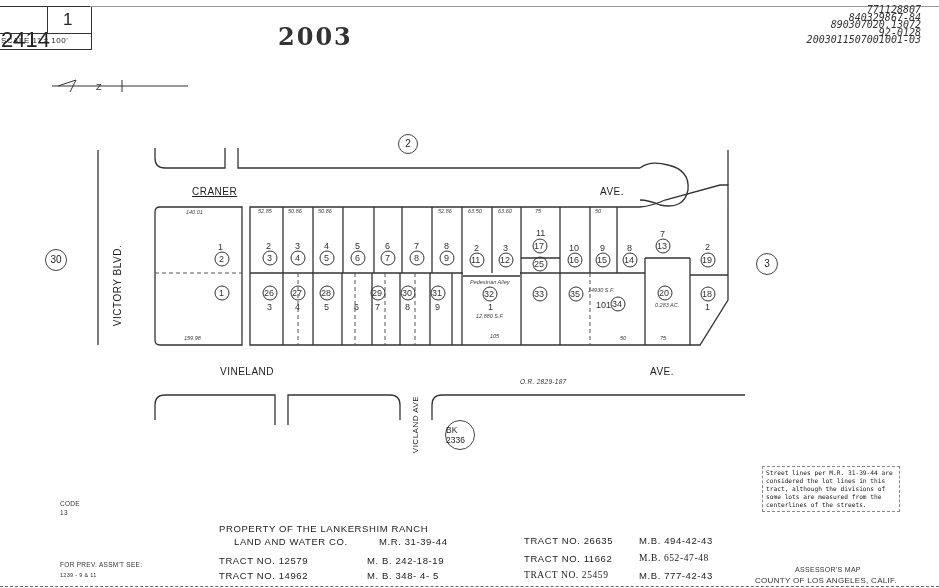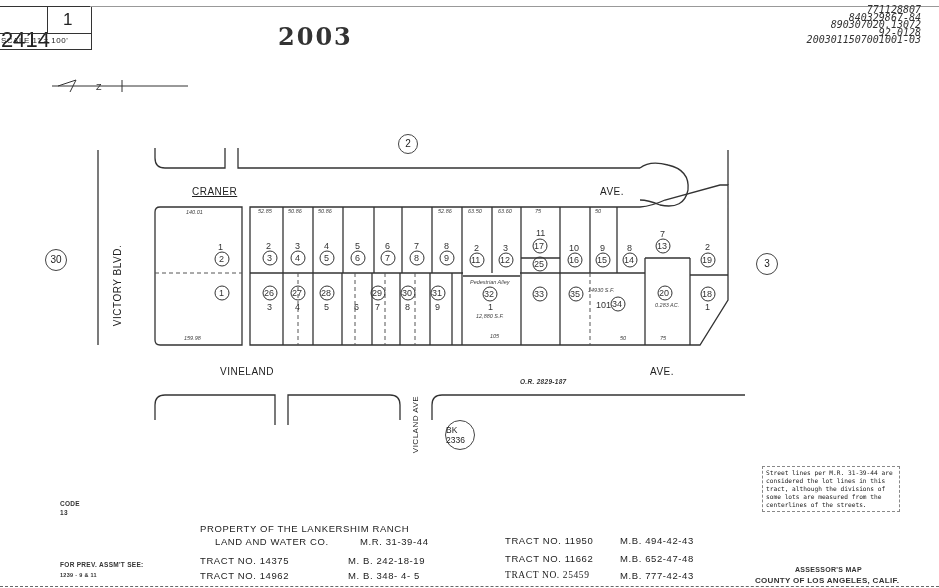--- a/index.html
+++ b/index.html
@@ -3,22 +3,22 @@
 <meta charset="utf-8">
 <style>
   html, body { margin:0; padding:0; background:#fff; }
   body { width:939px; height:588px; position:relative; overflow:hidden; font-family:"Liberation Sans", sans-serif; color:#222; }
   .abs { position:absolute; }
   .hdrbox { position:absolute; border:1px solid #333; font-family:"Liberation Sans", sans-serif; }
   .title-year { position:absolute; left:278px; top:22px; font-family:"DejaVu Serif", serif; font-weight:bold; font-size:24px; letter-spacing:2px; color:#333; }
   .ref { position:absolute; right:18px; top:6px; font-family:"DejaVu Sans Mono", monospace; font-size:10px; line-height:7.5px; text-align:right; color:#333; font-style:italic; }
   .street { position:absolute; font-size:10px; letter-spacing:0.5px; color:#222; }
   .note { position:absolute; left:762px; top:466px; width:130px; border:1px dashed #888; padding:2px 3px; font-family:"DejaVu Sans Mono", monospace; font-size:6.2px; line-height:8px; color:#222; }
-  .legend { position:absolute; font-size:9.5px; letter-spacing:0.6px; color:#222; }
-  .small { position:absolute; font-size:6.5px; color:#333; letter-spacing:0.3px;font-weight:bold; }
+  .legend { position:absolute; font-size:9.5px; letter-spacing:0.6px; color:#222;margin-left:19px; }
+  .small { position:absolute; font-size:6.5px; color:#333; letter-spacing:0.3px; }
   svg text { font-family:"Liberation Sans", sans-serif; }
 </style>
 </head>
 <body>
 
 <div class="hdrbox" style="left:-2px; top:6px; width:92px; height:42px;">
   <div class="abs" style="left:2px; top:20px; font-size:22px;">2414</div>
   <div class="abs" style="left:48px; top:0; width:1px; height:26px; background:#333;"></div>
   <div class="abs" style="left:64px; top:3px; font-size:17px;">1</div>
   <div class="abs" style="left:0; top:26px; width:92px; height:1px; background:#333;"></div>
@@ -235,28 +235,28 @@
 
 <div class="small" style="left:60px; top:500px;">CODE</div>
 <div class="small" style="left:60px; top:509px;">13</div>
 <div class="small" style="left:60px; top:561px;">FOR PREV. ASSM'T SEE:</div>
 <div class="small" style="left:60px; top:572px; font-size:5.5px;">1239 - 9 &amp; 11</div>
 
 <div class="legend" style="left:200px; top:523px;">PROPERTY  OF  THE  LANKERSHIM  RANCH</div>
 <div class="legend" style="left:215px; top:536px;">LAND  AND  WATER  CO.</div>
 <div class="legend" style="left:360px; top:536px;">M.R. 31-39-44</div>
 
-<div class="legend" style="left:200px; top:555px;">TRACT  NO. 14375</div>
+<div class="legend" style="left:200px; top:555px;">TRACT  NO. 12579</div>
 <div class="legend" style="left:348px; top:555px;">M. B. 242-18-19</div>
 <div class="legend" style="left:200px; top:570px;">TRACT  NO. 14962</div>
 <div class="legend" style="left:348px; top:570px;text-align:right;">M. B. 348- 4- 5</div>
 
-<div class="legend" style="left:505px; top:535px;">TRACT  NO. 11950</div>
+<div class="legend" style="left:505px; top:535px;">TRACT  NO. 26635</div>
 <div class="legend" style="left:620px; top:535px;">M.B.  494-42-43</div>
 <div class="legend" style="left:505px; top:553px;">TRACT  NO. 11662</div>
-<div class="legend" style="left:620px; top:553px;">M.B.  652-47-48</div>
+<div class="legend" style="left:620px; top:553px;font-family:Liberation Serif, serif;">M.B.  652-47-48</div>
 <div class="legend" style="left:505px; top:570px;font-family:Liberation Serif, serif;">TRACT  NO. 25459</div>
 <div class="legend" style="left:620px; top:570px;">M.B.  777-42-43</div>
 
 <div class="small" style="left:795px; top:566px; font-size:7px;">ASSESSOR'S MAP</div>
 <div class="small" style="left:755px; top:576px; font-size:8px;">COUNTY OF LOS ANGELES, CALIF.</div>
 
 <div class="abs" style="left:0; top:586px; width:939px; height:0; border-top:1px dashed #666;"></div>
 
 </body></html>

